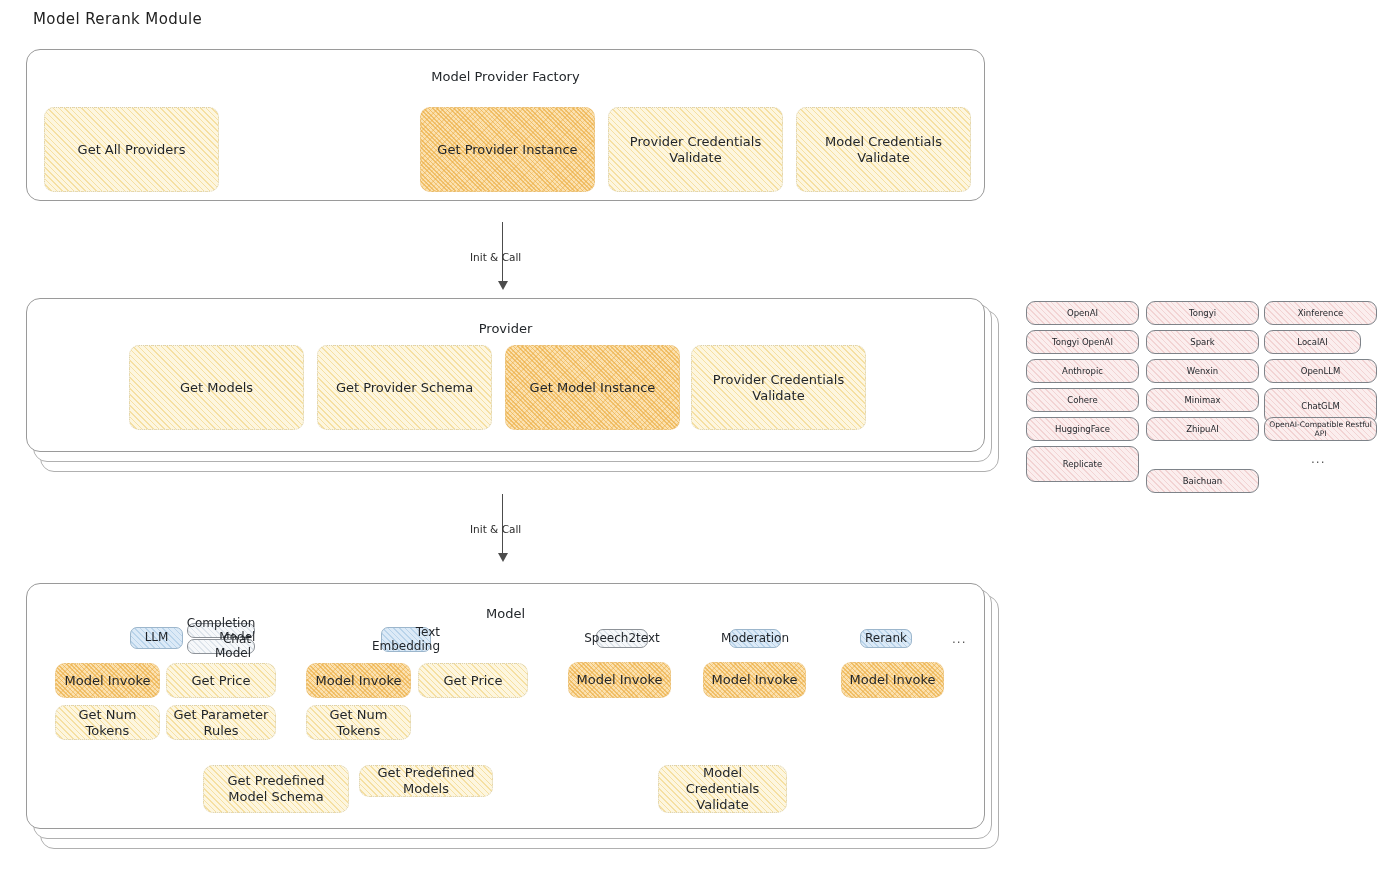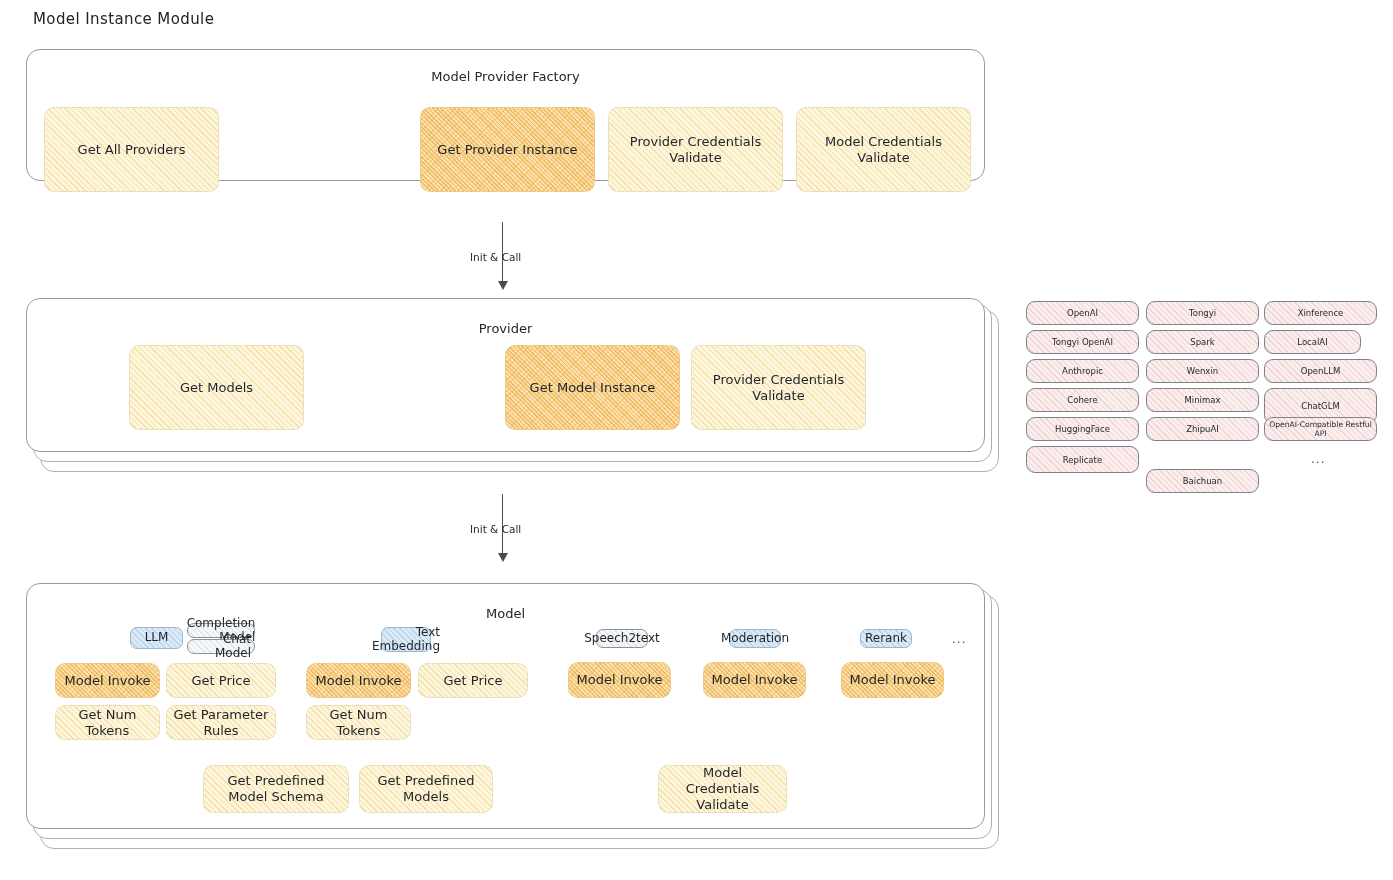--- a/index.html
+++ b/index.html
@@ -121,51 +121,52 @@
   }
   .arrow-label{
     position:absolute;font-size:10.5px;color:#2b2b2b;white-space:nowrap;
   }
 </style>
 </head>
 <body>
 
 <div class="canvas">
 
-  <div id="page-title">Model Instance Module</div>
-
-  <div class="frame" style="left:26px;top:49px;width:959px;height:132px;">
+  <div id="page-title">Model Rerank Module</div>
+
+  <div class="frame" style="left:26px;top:49px;width:959px;height:152px;">
     <div class="frame-title" style="top:19px;">Model Provider Factory</div>
   </div>
 
   <div class="node" style="left:44px;top:107px;width:175px;height:85px;">Get All Providers</div>
   <div class="node strong" style="left:420px;top:107px;width:175px;height:85px;">Get Provider Instance</div>
   <div class="node" style="left:608px;top:107px;width:175px;height:85px;">Provider Credentials Validate</div>
   <div class="node" style="left:796px;top:107px;width:175px;height:85px;">Model Credentials Validate</div>
 
   <div class="arrow-line" style="left:502px;top:222px;height:62px;"></div>
   <div class="arrow-head" style="left:498px;top:281px;"></div>
   <div class="arrow-label" style="left:470px;top:251px;">Init &amp; Call</div>
 
   <div class="stack-layer" style="left:40px;top:310px;width:959px;height:162px;"></div>
   <div class="stack-layer" style="left:33px;top:304px;width:959px;height:158px;"></div>
   <div class="frame" style="left:26px;top:298px;width:959px;height:154px;z-index:1;">
     <div class="frame-title" style="top:22px;">Provider</div>
   </div>
 
   <div class="node" style="left:129px;top:345px;width:175px;height:85px;z-index:2;">Get Models</div>
+  <div class="node" style="left:317px;top:345px;width:175px;height:85px;z-index:2;">Get Provider Schema</div>
   <div class="node strong" style="left:505px;top:345px;width:175px;height:85px;z-index:2;">Get Model Instance</div>
   <div class="node" style="left:691px;top:345px;width:175px;height:85px;z-index:2;">Provider Credentials Validate</div>
 
   <div class="pill" style="left:1026px;top:301px;width:113px;height:24px;">OpenAI</div>
   <div class="pill" style="left:1026px;top:330px;width:113px;height:24px;">Tongyi OpenAI</div>
   <div class="pill" style="left:1026px;top:359px;width:113px;height:24px;">Anthropic</div>
   <div class="pill" style="left:1026px;top:388px;width:113px;height:24px;">Cohere</div>
   <div class="pill" style="left:1026px;top:417px;width:113px;height:24px;">HuggingFace</div>
-  <div class="pill" style="left:1026px;top:446px;width:113px;height:27px;">Replicate</div>
+  <div class="pill" style="left:1026px;top:446px;width:113px;height:36px;">Replicate</div>
 
   <div class="pill" style="left:1146px;top:301px;width:113px;height:24px;">Tongyi</div>
   <div class="pill" style="left:1146px;top:330px;width:113px;height:24px;">Spark</div>
   <div class="pill" style="left:1146px;top:359px;width:113px;height:24px;">Wenxin</div>
   <div class="pill" style="left:1146px;top:388px;width:113px;height:24px;">Minimax</div>
   <div class="pill" style="left:1146px;top:417px;width:113px;height:24px;">ZhipuAI</div>
   <div class="pill" style="left:1146px;top:446px;width:113px;height:24px;margin-top:23px;">Baichuan</div>
 
   <div class="pill" style="left:1264px;top:301px;width:113px;height:24px;">Xinference</div>
   <div class="pill" style="left:1264px;top:330px;width:97px;height:24px;">LocalAI</div>
@@ -204,16 +205,16 @@
 
   <div class="tag blue" style="left:729px;top:629px;width:52px;height:19px;z-index:2;">Moderation</div>
   <div class="node strong" style="left:703px;top:662px;width:103px;height:36px;z-index:2;">Model Invoke</div>
 
   <div class="tag blue" style="left:860px;top:629px;width:52px;height:19px;z-index:2;">Rerank</div>
   <div class="node strong" style="left:841px;top:662px;width:103px;height:36px;z-index:2;">Model Invoke</div>
 
   <div class="ellipsis" style="left:952px;top:632px;z-index:2;">...</div>
 
   <div class="node" style="left:203px;top:765px;width:146px;height:48px;z-index:2;">Get Predefined Model Schema</div>
-  <div class="node" style="left:359px;top:765px;width:134px;height:48px;z-index:2;">Get Predefined Models</div>
+  <div class="node" style="left:359px;top:765px;width:134px;height:32px;z-index:2;">Get Predefined Models</div>
   <div class="node" style="left:658px;top:765px;width:129px;height:48px;z-index:2;">Model Credentials Validate</div>
 
 </div>
 
 </body></html>

